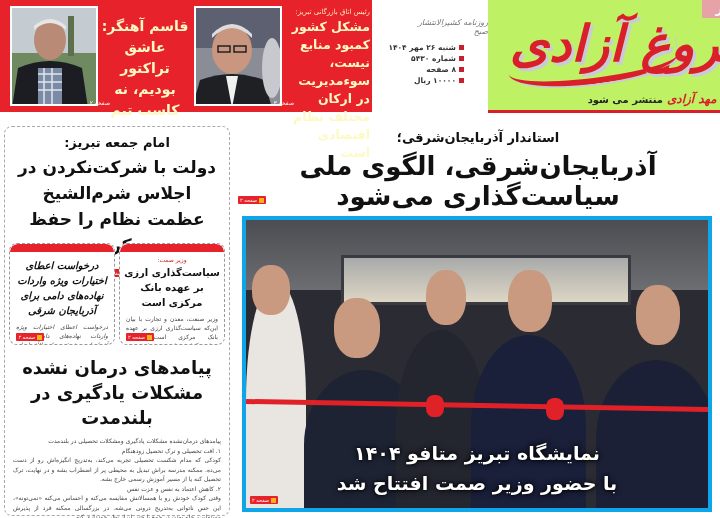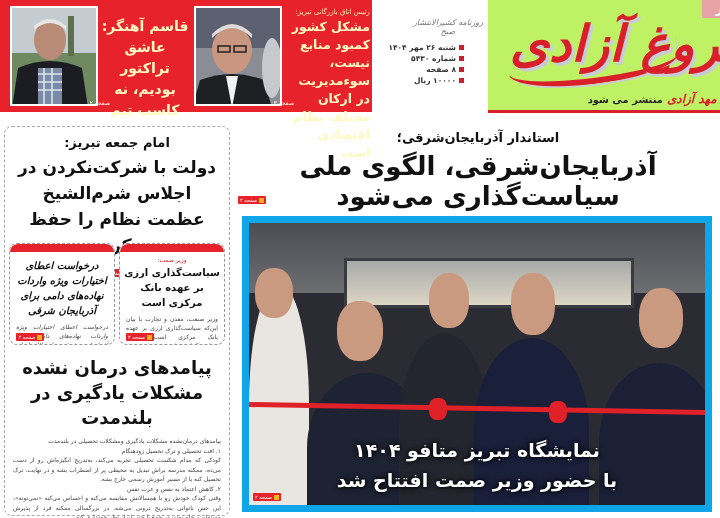--- a/index.html
+++ b/index.html
@@ -19,21 +19,21 @@
   .teaser-left .teaser-text { width: 94px; right: 0; }
   .teaser-mid .teaser-text { width: 86px; right: 0; }
   .teaser-kicker { font-size: 7px; margin-bottom: 2px; opacity: 0.95; }
   .teaser-title { font-size: 12.5px; font-weight: bold; line-height: 18px; }
   .teaser-left .teaser-title { font-size: 14px; line-height: 21px; margin-top: 8px; text-align: center; }
   .teaser-page { position: absolute; bottom: 2px; font-size: 6px; color: #ffe; }
   .teaser-left .teaser-page { right: 82px; }
   .teaser-mid .teaser-page { right: 76px; }
 
   .info-box { position: absolute; left: 372px; top: 0; width: 116px; height: 112px; background: #fff; }
-  .info-box .motto { font-family: "DejaVu Serif", serif; font-style: italic; font-size: 8px; color: #777; text-align: center; margin-top: 18px; padding-left: 36px; }
+  .info-box .motto { font-family: "DejaVu Serif", serif; font-style: italic; font-size: 8px; color: #777; margin-top: 18px; padding-left: 36px; }
   .info-list { list-style: none; margin-top: 6px; padding-right: 24px; font-size: 7.5px; font-weight: bold; color: #333; line-height: 11px; }
   .info-list li { display: flex; align-items: center; gap: 3px; }
   .info-list .sq { width: 5px; height: 5px; background: #c8202a; display: inline-block; flex-shrink: 0; }
 
   .masthead { position: absolute; left: 488px; top: 0; width: 276px; height: 112px; background: #bef264; }
   .tag-jasar { position: absolute; right: 0; top: 0; width: 62px; height: 18px; background: #e7a2a8; color: #fff; font-weight: bold; font-size: 13px; text-align: center; line-height: 18px; }
   .logo-text { position: absolute; right: 18px; top: 14px; font-family: "DejaVu Serif", serif; font-size: 50px; font-style: italic; font-weight: bold; color: #d91f2a; text-shadow: 3px 3px 0 #c9ccd6; letter-spacing: -2px; }
   .logo-swoosh { position: absolute; left: 20px; top: 44px; width: 170px; height: 40px; border-bottom: 6px solid #d91f2a; border-radius: 0 0 50% 60%; transform: rotate(-8deg); box-shadow: 2px 3px 0 -1px #c9ccd6; }
   .sub-tagline { position: absolute; right: 10px; top: 92px; font-size: 10px; font-weight: bold; color: #222; display: flex; gap: 4px; align-items: center; }
   .sub-tagline .brand-mini { color: #d91f2a; font-style: italic; font-family: "DejaVu Serif", serif; font-size: 12px; }
@@ -58,21 +58,21 @@
 
   .bottom-story { position: absolute; left: 0; top: 228px; width: 224px; text-align: center; }
   .bs-title { font-size: 18px; font-weight: bold; color: #111; line-height: 25px; padding: 0 8px; }
   .bs-body { font-size: 6px; color: #444; text-align: justify; line-height: 9.5px; padding: 6px 8px 0; }
 
   
   .main-area { position: absolute; left: 236px; top: 126px; width: 484px; height: 392px; }
   .main-kicker { text-align: center; font-size: 13px; font-weight: bold; color: #111; margin-top: 4px; }
   .main-title { text-align: center; font-size: 26px; font-weight: bold; color: #111; margin-top: 6px; letter-spacing: -0.5px; }
   .main-tag { position: absolute; left: 2px; top: 70px; }
-  .photo { position: absolute; left: 6px; top: 90px; width: 470px; height: 296px; overflow: hidden; background: #2b2c33; border: 7px solid #0ea5e9; }
+  .photo { position: absolute; left: 6px; top: 90px; width: 470px; height: 296px; overflow: hidden; background: #2b2c33; border: 4px solid #0ea5e9; }
   .photo .wall { position: absolute; left: 0; top: 0; width: 100%; height: 70px; background: linear-gradient(#4b4d52, #6c6e72); }
   .photo .window { position: absolute; left: 95px; top: 35px; width: 290px; height: 50px; background: linear-gradient(#a8aaa9, #ddd6c5); border: 3px solid #3a3b40; }
   .person { position: absolute; border-radius: 50% 50% 0 0; }
   .head { position: absolute; border-radius: 45%; background: #c99a7f; }
   .ribbon { position: absolute; left: 0; top: 183px; width: 100%; height: 5px; background: #e02128; transform: rotate(1deg); }
   .bow { position: absolute; width: 18px; height: 22px; background: #e02128; border-radius: 40%; }
   .photo-caption { position: absolute; left: 0; bottom: 10px; width: 100%; text-align: center; color: #fff; font-size: 19px; font-weight: bold; line-height: 30px; text-shadow: 0 0 6px #000, 0 0 3px #000; }
   .photo-tag { position: absolute; left: 4px; bottom: 4px; }
 </style>
 </head>

